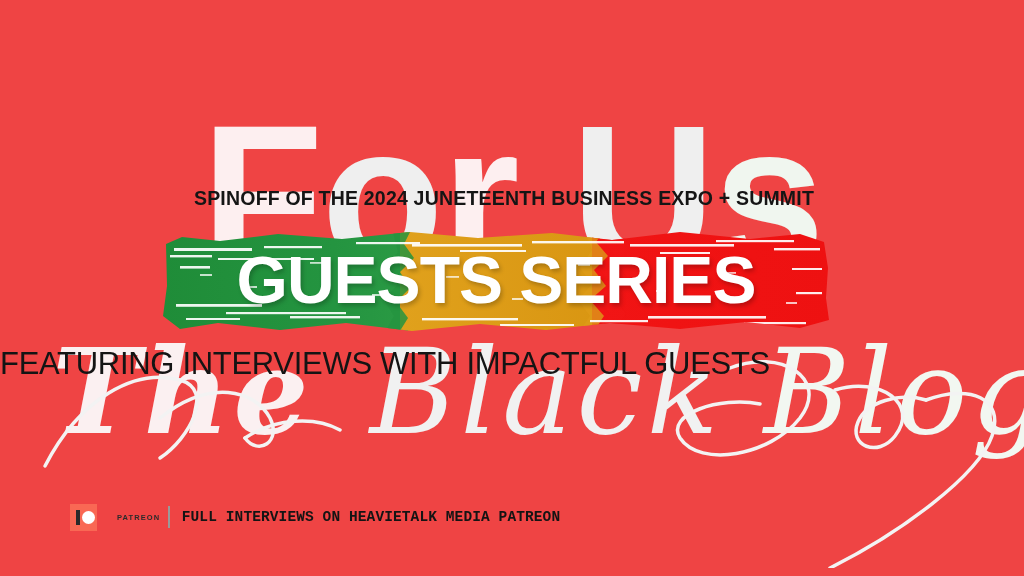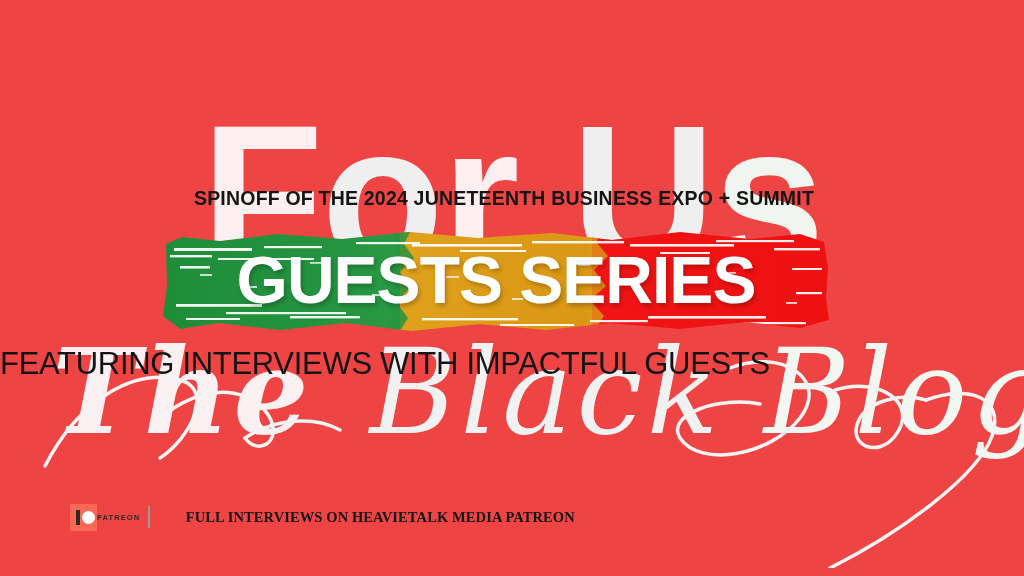--- a/index.html
+++ b/index.html
@@ -130,21 +130,21 @@
     position: absolute;
     left: 70px;
     top: 503px;
     display: flex;
     align-items: center;
     height: 28px;
   }
   .patreon-lockup {
     display: flex;
     align-items: center;
-    gap: 0;
+    gap: 20px;
   }
   .patreon-mark {
     position: relative;
     width: 27px;
     height: 27px;
     background: #f96854;
     flex: none;
   }
   .patreon-mark .bar {
     position: absolute;
@@ -171,27 +171,26 @@
     color: #2b2b2b;
   }
   .divider {
     width: 1.5px;
     height: 22px;
     background: #9a9a9a;
     margin: 0 12px 0 8px;
     flex: none;
   }
   .footer-text {
-    font-family: Liberation Serif, serif;
+    font-family: Liberation Mono, monospace;
     font-weight: 700;
     font-size: 14.5px;
     letter-spacing: 0.1px;
     color: #141414;
     white-space: nowrap;
-    margin-left: 24px;
   }
 </style>
 </head>
 <body>
 
 <div class="stage">
 
   <div class="wm-forus">
     <span class="c-pink">F</span><span class="c-gray">o</span><span class="c-pink">r</span><span class="c-gray"> </span><span class="c-gray">U</span><span class="c-green">s</span>
   </div>

